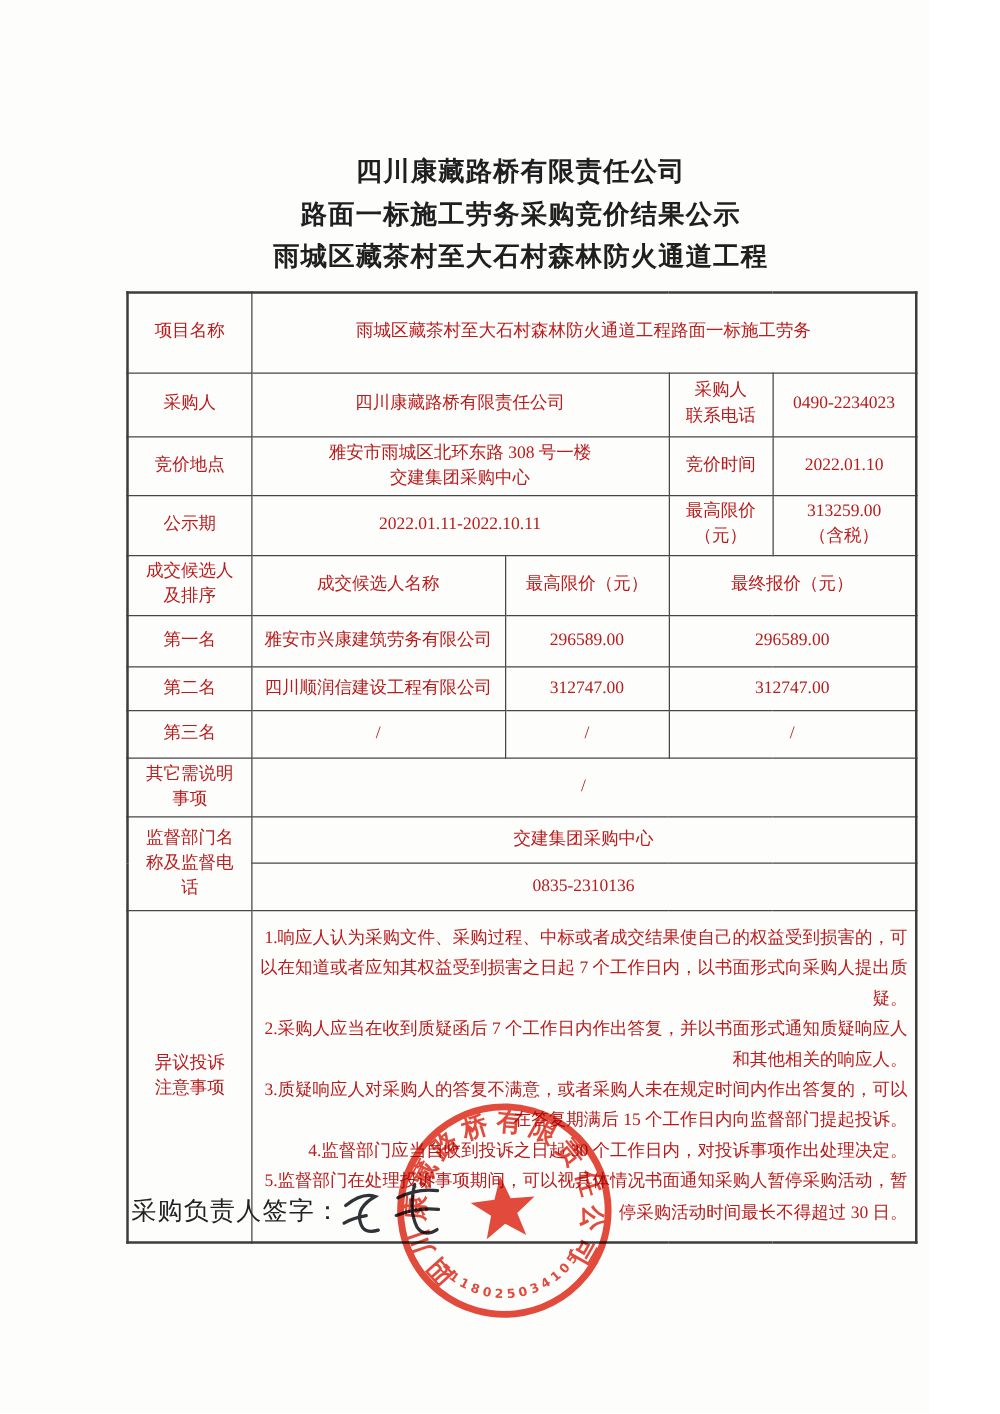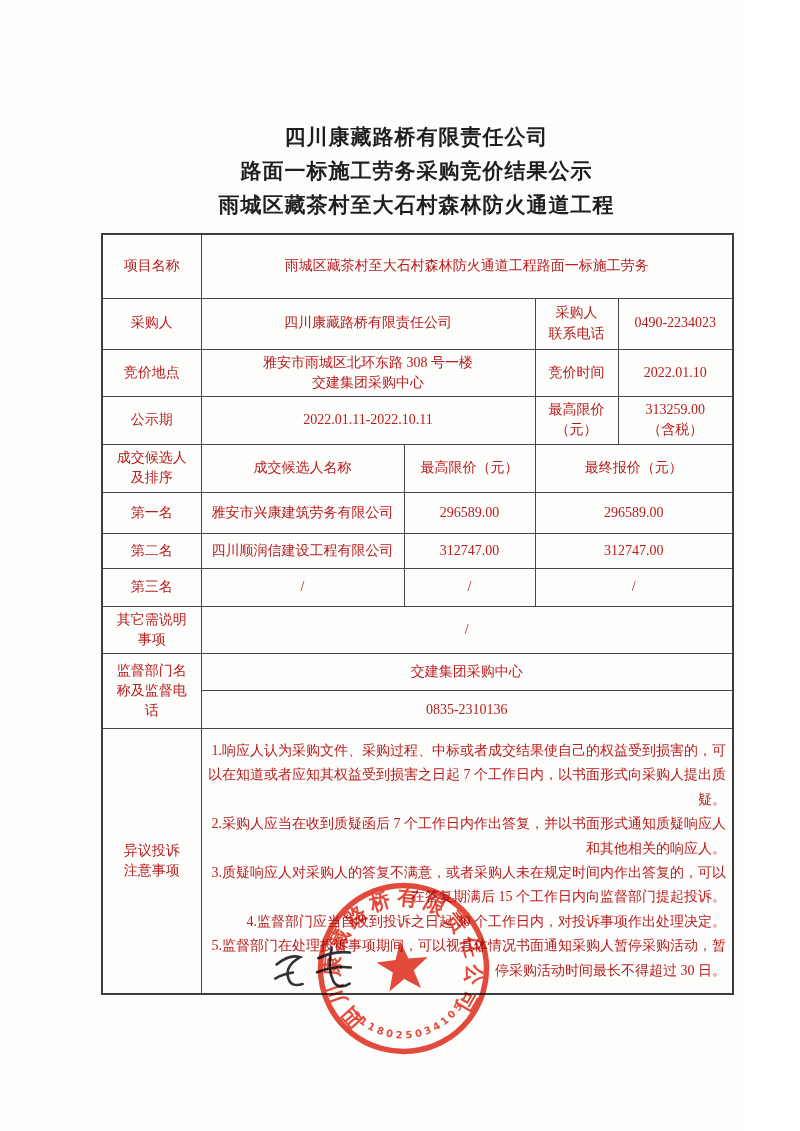--- a/index.html
+++ b/index.html
@@ -155,20 +155,23 @@
           <p>2.采购人应当在收到质疑函后 7 个工作日内作出答复，并以书面形式通知质疑响应人和其他相关的响应人。</p>
           <p>3.质疑响应人对采购人的答复不满意，或者采购人未在规定时间内作出答复的，可以在答复期满后 15 个工作日内向监督部门提起投诉。</p>
           <p>4.监督部门应当自收到投诉之日起 30 个工作日内，对投诉事项作出处理决定。</p>
           <p>5.监督部门在处理投诉事项期间，可以视具体情况书面通知采购人暂停采购活动，暂停采购活动时间最长不得超过 30 日。</p>
         </td>
       </tr>
     </tbody>
       </table>
   </div>
 
+  <div class="sign-row">
+    <span>采购负责人签字：</span>
+  </div>
 
   <svg class="signature-svg" width="135" height="72" viewBox="0 0 135 72">
     <g fill="none" stroke="#2f3338" stroke-width="2.6" stroke-linecap="round" transform="rotate(-3 60 36)">
       <path d="M14,26 q14,-10 24,-6 q-16,8 -13,20 q2,10 14,7"></path>
       <path d="M12,40 q8,-4 18,-5"></path>
       <path d="M56,22 q16,-7 32,-4"></path>
       <path d="M54,36 q18,-6 34,-3"></path>
       <path d="M70,12 q-6,20 0,34 q5,9 16,3"></path>
     </g>
   </svg>

